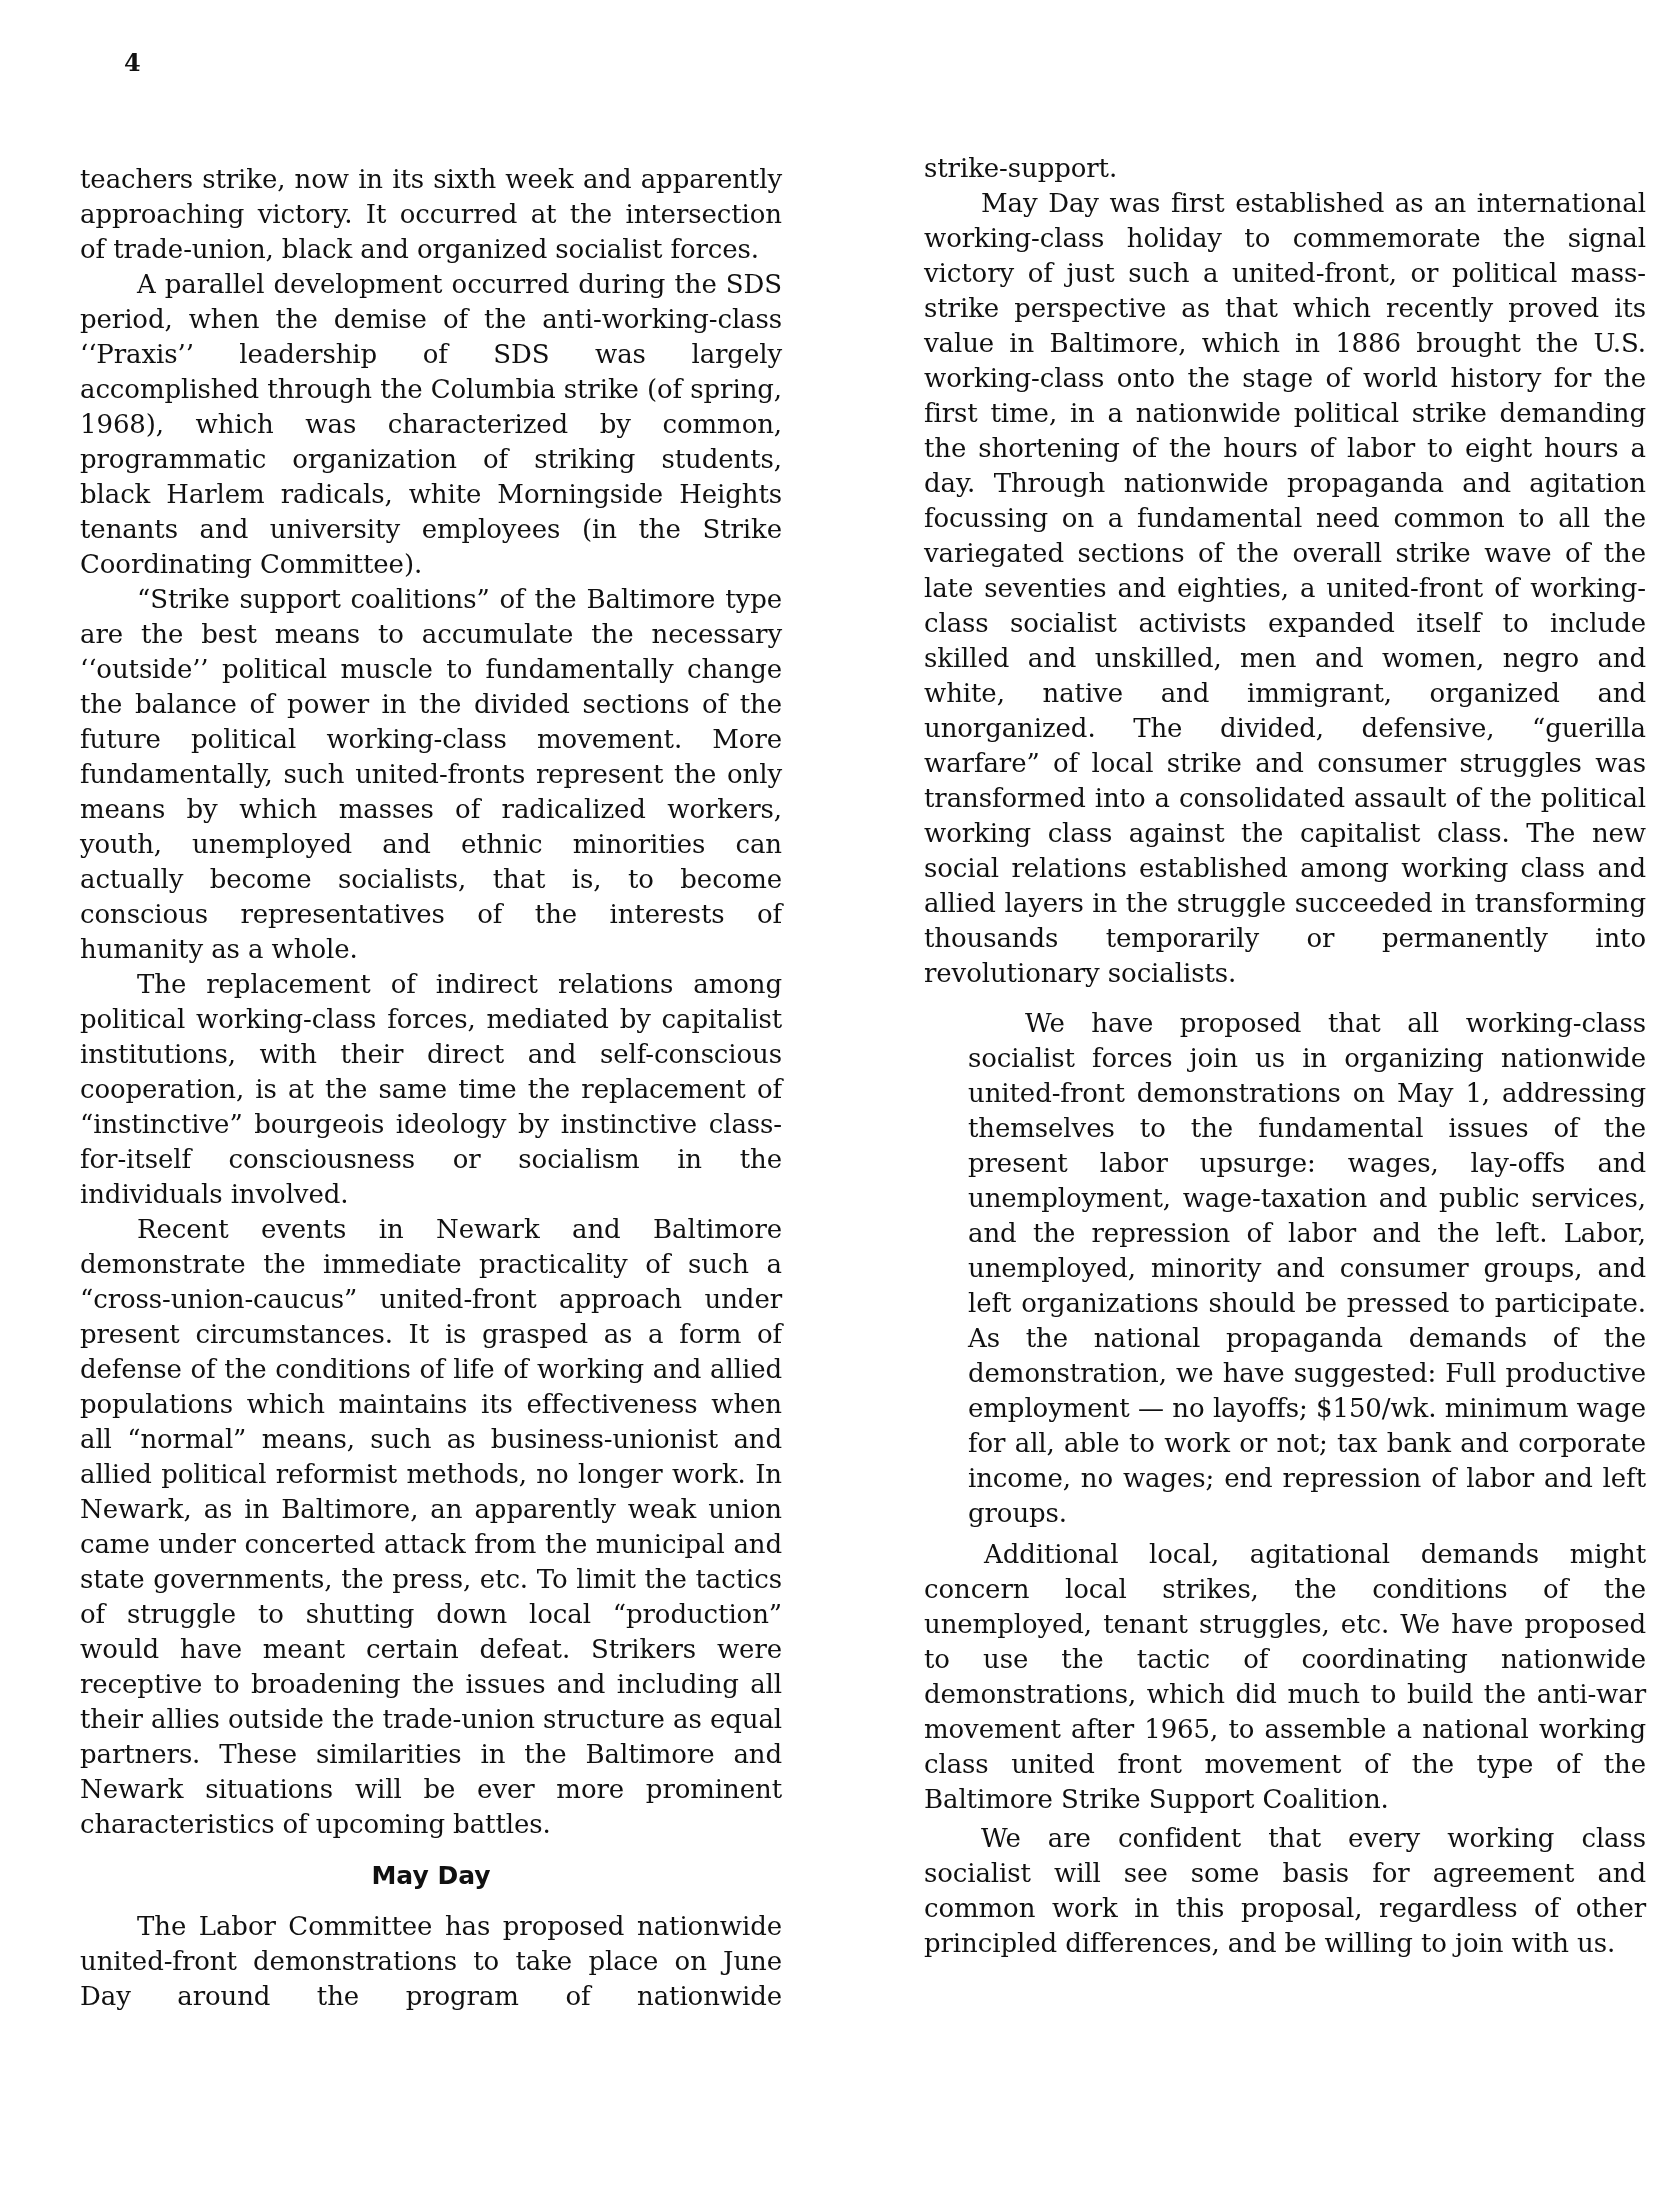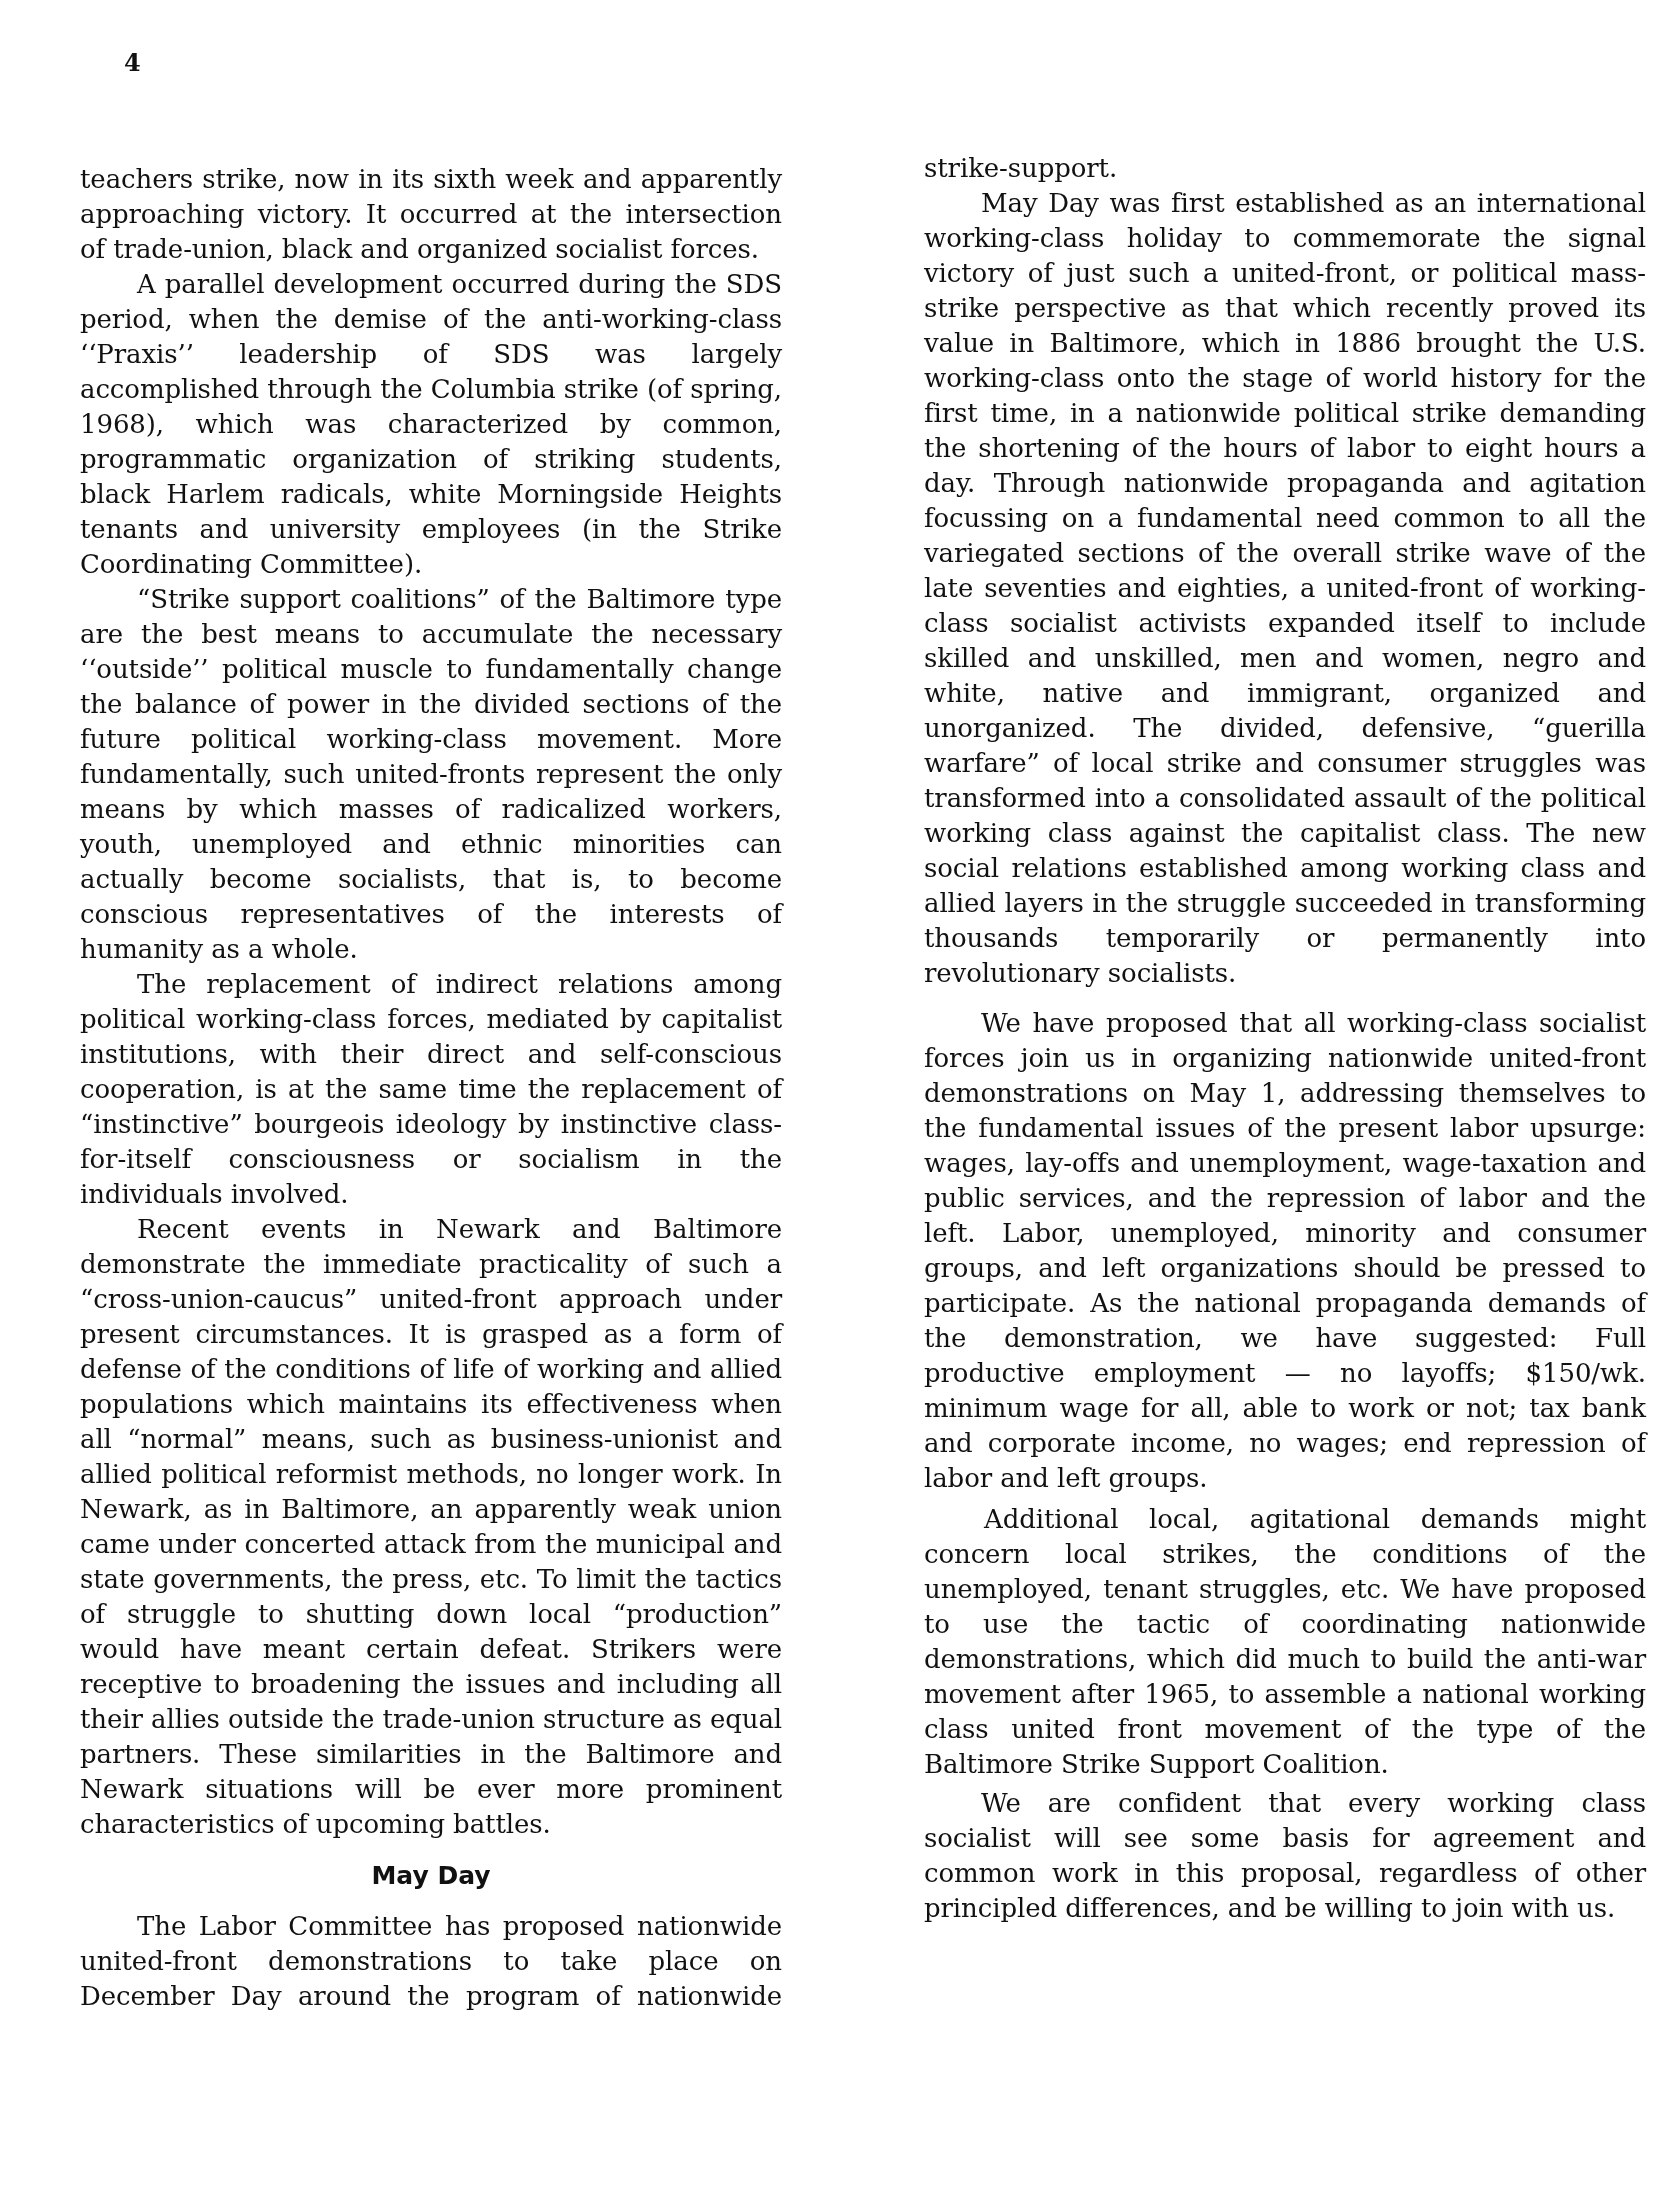--- a/index.html
+++ b/index.html
@@ -44,20 +44,21 @@
   }
   .para {
     margin: 0;
     text-indent: 0;
   }
   .para.indent {
     text-indent: 57px;
   }
   .para.spaced {
     margin-top: 15.4px;
+    margin-left: 44px;
   }
   .para.indent-wide {
     text-indent: 60px;
   }
   .section-heading {
     margin: 16px;
     text-align: center;
     font-family: "DejaVu Sans", "Liberation Sans", sans-serif;
     font-weight: bold;
     font-size: 25px;
@@ -70,21 +71,21 @@
 
 <div class="page-number">4</div>
 
 <div class="column left">
   <p class="para">teachers strike, now in its sixth week and apparently approaching victory. It occurred at the intersection of trade-union, black and organized socialist forces.</p>
   <p class="para indent">A parallel development occurred during the SDS period, when the demise of the anti-working-class ‘‘Praxis’’ leadership of SDS was largely accomplished through the Columbia strike (of spring, 1968), which was characterized by common, programmatic organization of striking students, black Harlem radicals, white Morningside Heights tenants and university employees (in the Strike Coordinating Committee).</p>
   <p class="para indent">“Strike support coalitions” of the Baltimore type are the best means to accumulate the necessary ‘‘outside’’ political muscle to fundamentally change the balance of power in the divided sections of the future political working-class movement. More fundamentally, such united-fronts represent the only means by which masses of radicalized workers, youth, unemployed and ethnic minorities can actually become socialists, that is, to become conscious representatives of the interests of humanity as a whole.</p>
   <p class="para indent">The replacement of indirect relations among political working-class forces, mediated by capitalist institutions, with their direct and self-conscious cooperation, is at the same time the replacement of “instinctive” bourgeois ideology by instinctive class-for-itself consciousness or socialism in the individuals involved.</p>
   <p class="para indent">Recent events in Newark and Baltimore demonstrate the immediate practicality of such a “cross-union-caucus” united-front approach under present circumstances. It is grasped as a form of defense of the conditions of life of working and allied populations which maintains its effectiveness when all “normal” means, such as business-unionist and allied political reformist methods, no longer work. In Newark, as in Baltimore, an apparently weak union came under concerted attack from the municipal and state governments, the press, etc. To limit the tactics of struggle to shutting down local “production” would have meant certain defeat. Strikers were receptive to broadening the issues and including all their allies outside the trade-union structure as equal partners. These similarities in the Baltimore and Newark situations will be ever more prominent characteristics of upcoming battles.</p>
   <h2 class="section-heading">May Day</h2>
-  <p class="para indent" style="text-align-last: justify;">The Labor Committee has proposed nationwide united-front demonstrations to take place on December Day around the program of nationwide</p>
+  <p class="para indent" style="text-align-last: justify;">The Labor Committee has proposed nationwide united-front demonstrations to take place on June Day around the program of nationwide</p>
 </div>
 
 <div class="column right">
   <p class="para">strike-support.</p>
   <p class="para indent">May Day was first established as an international working-class holiday to commemorate the signal victory of just such a united-front, or political mass-strike perspective as that which recently proved its value in Baltimore, which in 1886 brought the U.S. working-class onto the stage of world history for the first time, in a nationwide political strike demanding the shortening of the hours of labor to eight hours a day. Through nationwide propaganda and agitation focussing on a fundamental need common to all the variegated sections of the overall strike wave of the late seventies and eighties, a united-front of working-class socialist activists expanded itself to include skilled and unskilled, men and women, negro and white, native and immigrant, organized and unorganized. The divided, defensive, “guerilla warfare” of local strike and consumer struggles was transformed into a consolidated assault of the political working class against the capitalist class. The new social relations established among working class and allied layers in the struggle succeeded in transforming thousands temporarily or permanently into revolutionary socialists.</p>
   <p class="para indent spaced">We have proposed that all working-class socialist forces join us in organizing nationwide united-front demonstrations on May 1, addressing themselves to the fundamental issues of the present labor upsurge: wages, lay-offs and unemployment, wage-taxation and public services, and the repression of labor and the left. Labor, unemployed, minority and consumer groups, and left organizations should be pressed to participate. As the national propaganda demands of the demonstration, we have suggested: Full productive employment — no layoffs; $150/wk. minimum wage for all, able to work or not; tax bank and corporate income, no wages; end repression of labor and left groups.</p>
   <p class="para indent-wide" style="margin-top: 5.6px;">Additional local, agitational demands might concern local strikes, the conditions of the unemployed, tenant struggles, etc. We have proposed to use the tactic of coordinating nationwide demonstrations, which did much to build the anti-war movement after 1965, to assemble a national working class united front movement of the type of the Baltimore Strike Support Coalition.</p>
   <p class="para indent" style="margin-top: 4px;">We are confident that every working class socialist will see some basis for agreement and common work in this proposal, regardless of other principled differences, and be willing to join with us.</p>
 </div>
 

